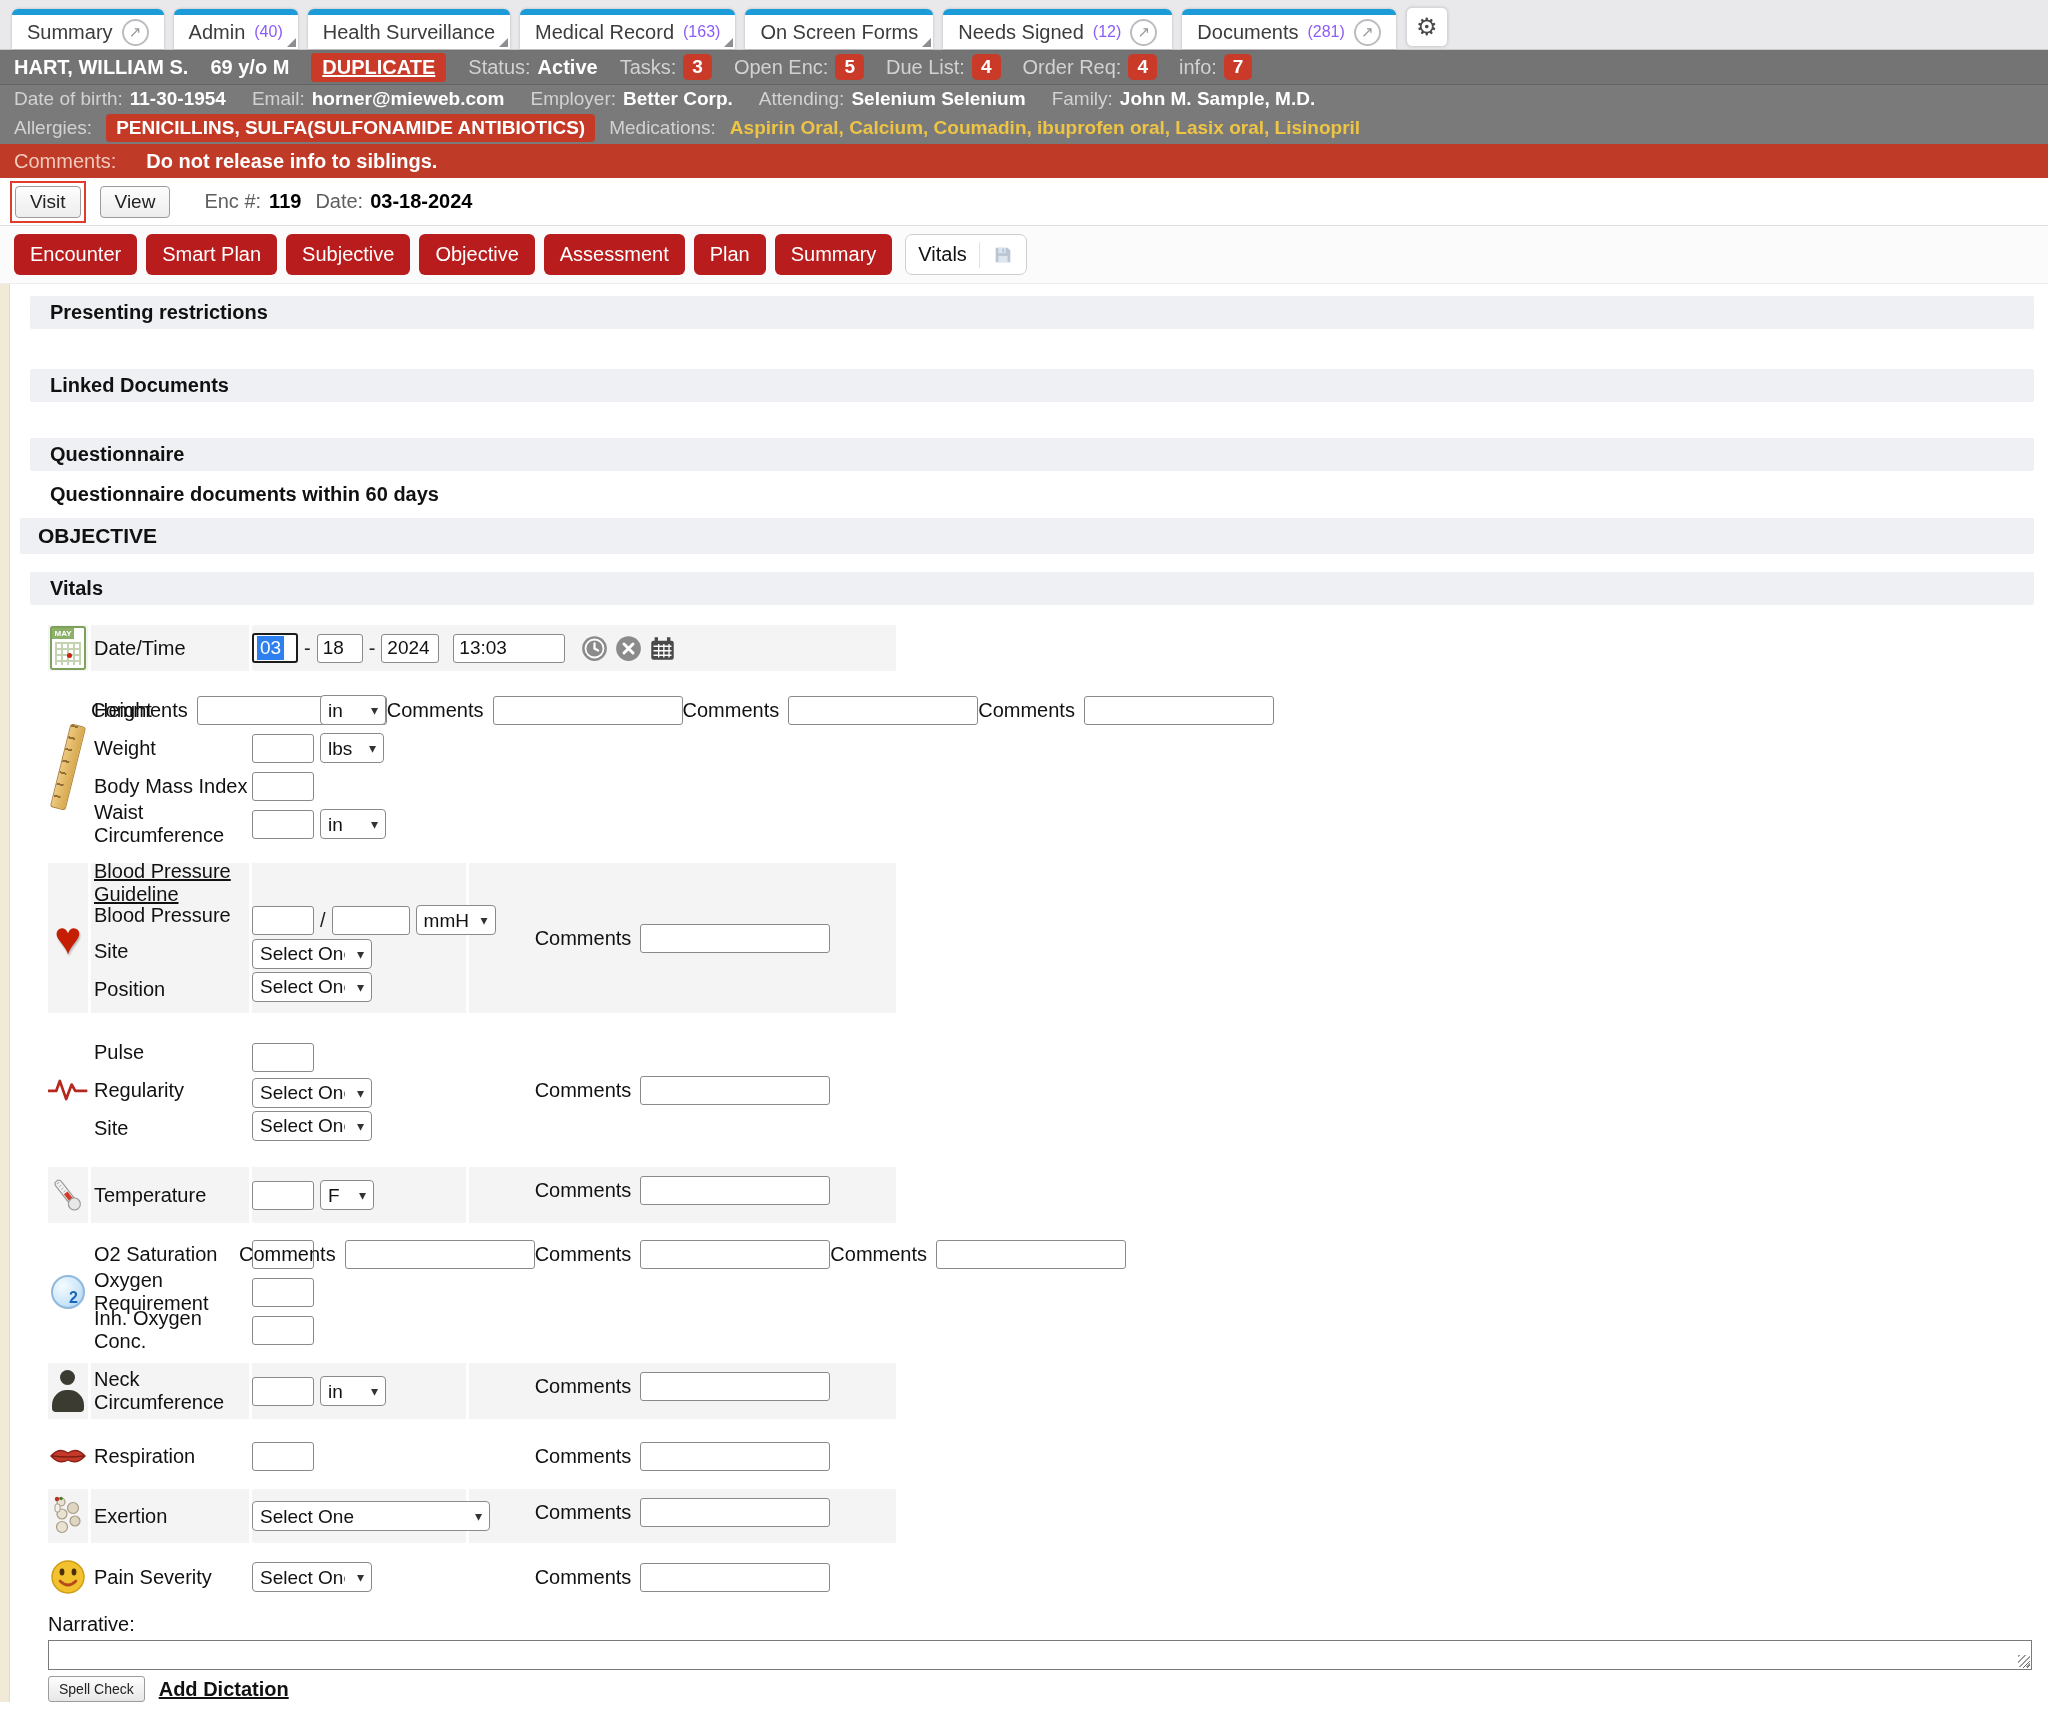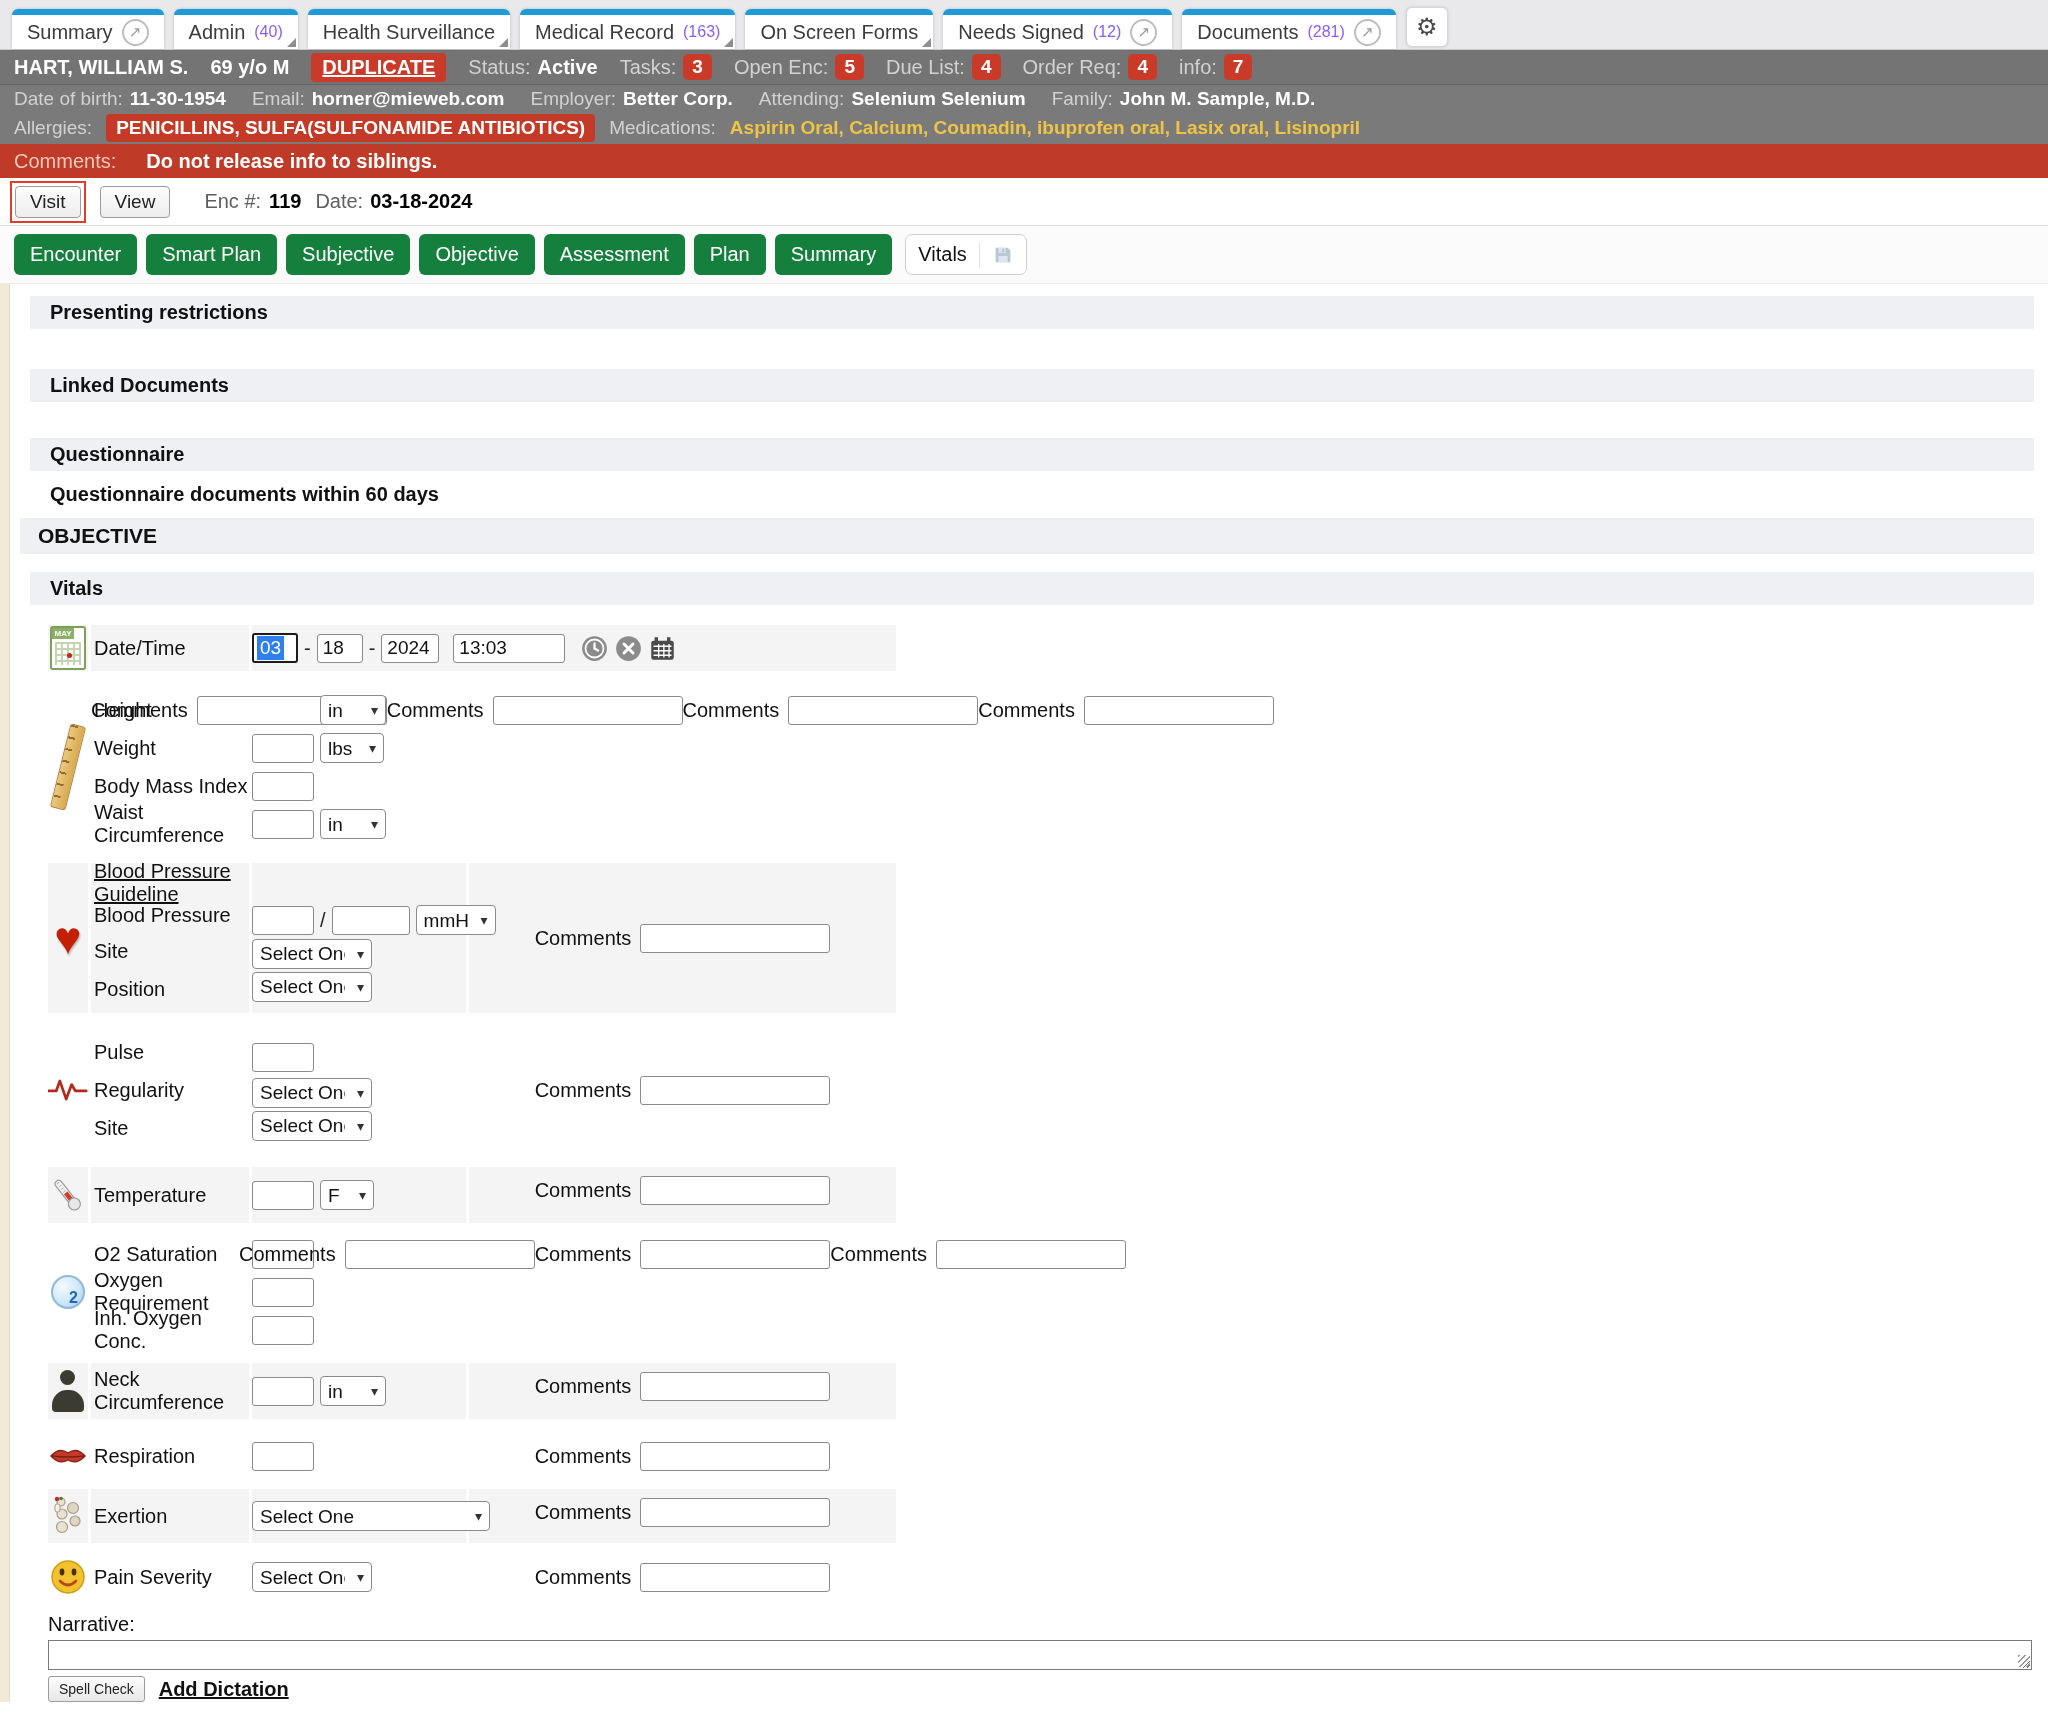--- a/index.html
+++ b/index.html
@@ -55,21 +55,21 @@
   .focus-ring { border:2px solid #e03c2c; padding:3px; display:inline-flex; }
   .btn-plain { font-family:inherit; font-size:19px; color:#222; background:linear-gradient(#fdfdfd,#ededed);
     border:1px solid #9c9c9c; border-radius:4px; padding:4px 14px; cursor:pointer; }
   .enc-pair { display:flex; gap:8px; margin-left:20px; }
   .glabel { color:#5f5f5f; }
   .gval { color:#000; font-weight:bold; }
 
   
   .actionbar { height:58px; display:flex; align-items:center; gap:9px;
     padding-left:14px; background:#fbfbfc; border-bottom:1px solid #ececf0; }
-  .bluebtn { background:#15803d; color:#fff; font-family:inherit; font-size:20px;
+  .bluebtn { background:#b91c1c; color:#fff; font-family:inherit; font-size:20px;
     border:none; border-radius:6px; padding:9px 16px; cursor:pointer; }
   .vitals-tab { background:#fff; border:1px solid #cfcfcf; border-radius:7px;
     height:41px; display:flex; align-items:center; gap:12px; padding:0 12px;
     margin-left:4px; cursor:pointer; }
   .vitals-tab .vt-label { font-size:20px; color:#111; }
   .vt-div { width:1px; height:26px; background:#e2e2e2; }
 
   
   .content { position:relative; padding-top:12px; }
   .stripe { position:absolute; left:0; top:0; bottom:0; width:10px;

